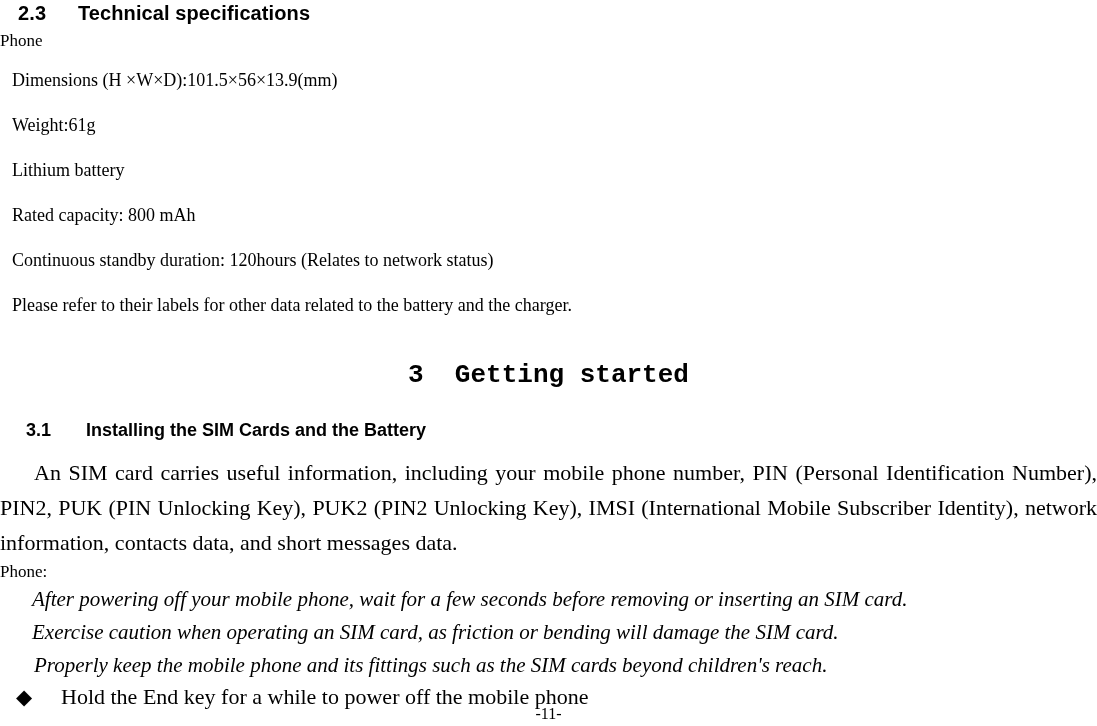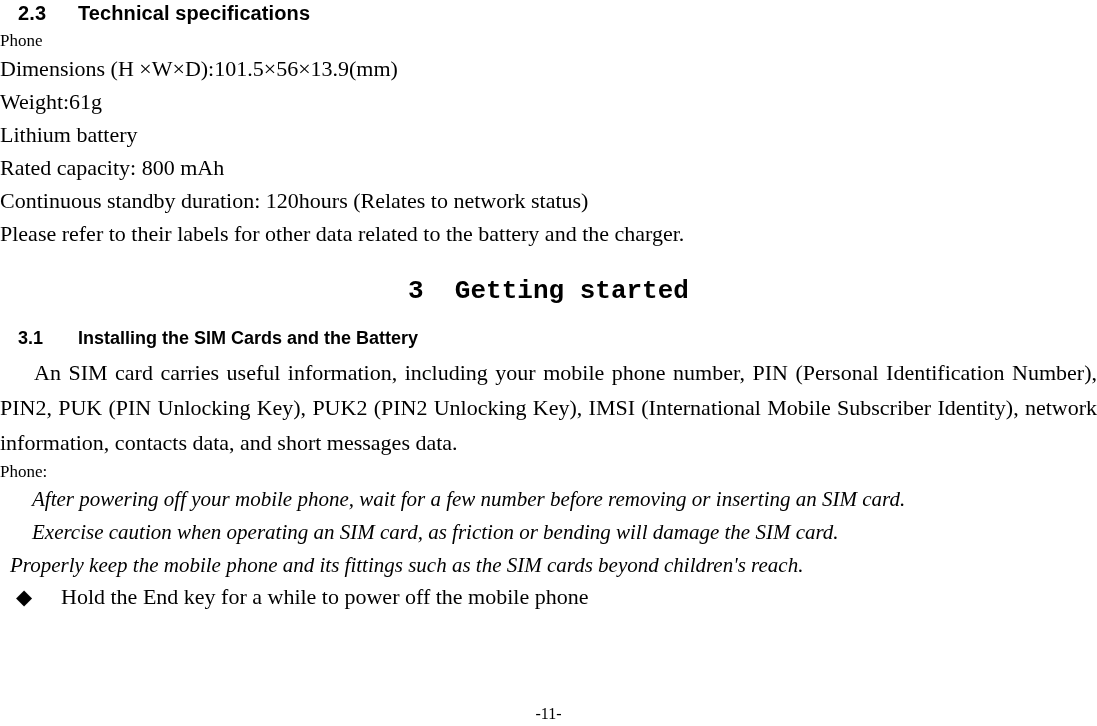--- a/index.html
+++ b/index.html
@@ -46,31 +46,31 @@
     padding: 0;
     white-space: pre;
     letter-spacing: 0px;
   }
 
   .h3 {
     font-family: "Liberation Sans", "DejaVu Sans", sans-serif;
     font-weight: bold;
     font-size: 18px;
     line-height: 21px;
-    margin: 0;
+    margin: 8px;
     padding: 0 0 0 18px;
     white-space: pre;
   }
   .h3 .num { display: inline-block; width: 60px; }
 
   
   .spec-line {
-    font-size: 22px;
+    font-size: 18px;
     line-height: 33px;
-    margin: 0;
+    margin: 12px;
     padding: 0;
     white-space: pre;
   }
   .small-label {
     font-size: 17px;
     line-height: 23px;
     margin: 0;
     padding: 0;
     white-space: pre;
   }
@@ -87,21 +87,21 @@
   }
   .note-line {
     font-size: 21px;
     line-height: 33px;
     font-style: italic;
     margin: 0;
     padding: 0;
     white-space: pre;
   }
   .note-line.ind-a { padding-left: 32px; }
-  .note-line.ind-b { padding-left: 10px; }
+  .note-line.ind-b { padding-left: 34px; }
 
   .bullet-row {
     display: flex;
     align-items: baseline;
     font-size: 22px;
     line-height: 30px;
     padding-left: 16px;
   }
   .bullet-mark {
     font-size: 21px;
@@ -153,21 +153,21 @@
   <div class="gap-after-h1"></div>
 
   <h3 class="h3"><span class="num">3.1</span><span>Installing the SIM Cards and the Battery</span></h3>
 
   <div class="gap-after-h3"></div>
 
   <p class="para">An SIM card carries useful information, including your mobile phone number, PIN (Personal Identification Number), PIN2, PUK (PIN Unlocking Key), PUK2 (PIN2 Unlocking Key), IMSI (International Mobile Subscriber Identity), network information, contacts data, and short messages data.</p>
 
   <p class="small-label">Phone:</p>
 
-  <p class="note-line ind-a">After powering off your mobile phone, wait for a few number before removing or inserting an SIM card.</p>
+  <p class="note-line ind-a">After powering off your mobile phone, wait for a few seconds before removing or inserting an SIM card.</p>
   <p class="note-line ind-a">Exercise caution when operating an SIM card, as friction or bending will damage the SIM card.</p>
   <p class="note-line ind-b">Properly keep the mobile phone and its fittings such as the SIM cards beyond children's reach.</p>
 
 
   <div class="bullet-row">
     <span class="bullet-mark">◆</span>
     <span class="bullet-text">Hold the End key for a while to power off the mobile phone</span>
   </div>
 
   <div class="page-number">-11-</div>

